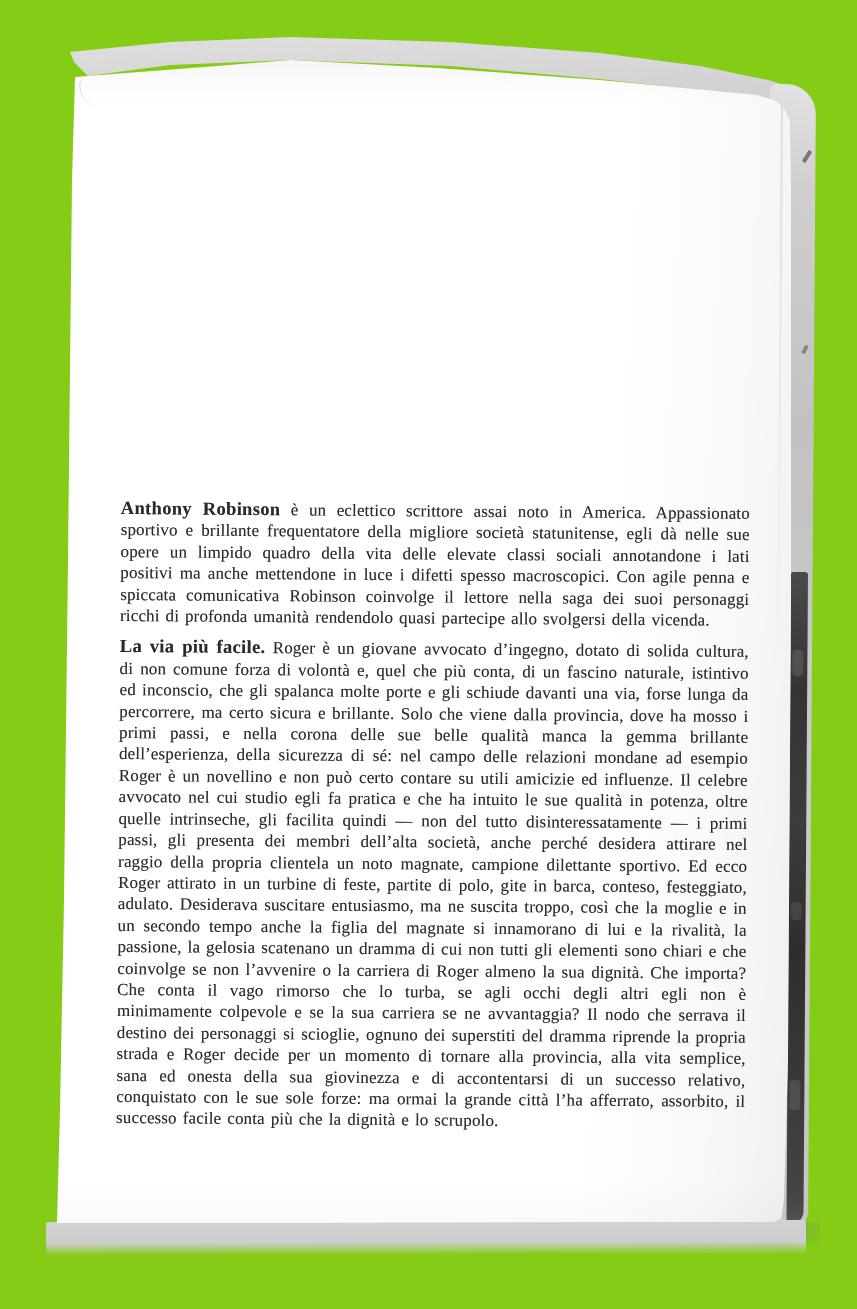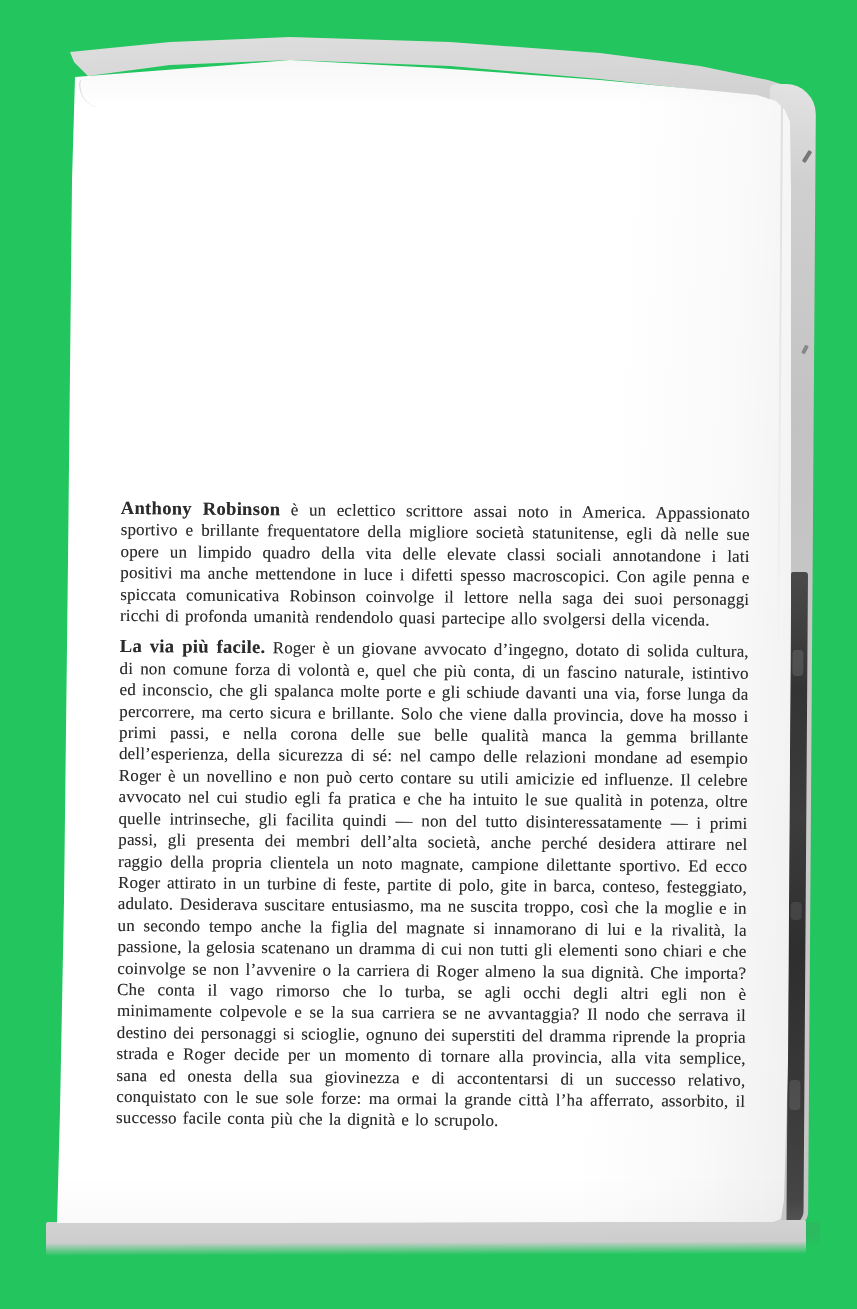--- a/index.html
+++ b/index.html
@@ -1,21 +1,21 @@
 <!DOCTYPE html>
 <html lang="it"><head>
 <meta charset="utf-8">
 <style>
   html,body{margin:0;padding:0;}
   body{
     width:857px;height:1309px;overflow:hidden;
     background:#fbfbfb;
     font-family:"Liberation Serif", serif;
   }
-  .stage{position:relative;width:857px;height:1309px;background:#22c55e;overflow:hidden;}
+  .stage{position:relative;width:857px;height:1309px;background:#84cc16;overflow:hidden;}
 
   
   .top-edge{
     position:absolute;left:45px;top:30px;width:790px;height:100px;
     background:linear-gradient(178deg,#e0e0e0 0%,#d4d4d4 55%,#cccccc 100%);
     clip-path:polygon(25px 22px,125px 12px,245px 7px,405px 12px,555px 23px,655px 36px,
                       723px 50px,755px 60px,770px 78px,755px 82px,725px 69px,655px 60px,
                       555px 49px,405px 36px,245px 30px,125px 35px,43px 46px,29px 32px);
   }
 

